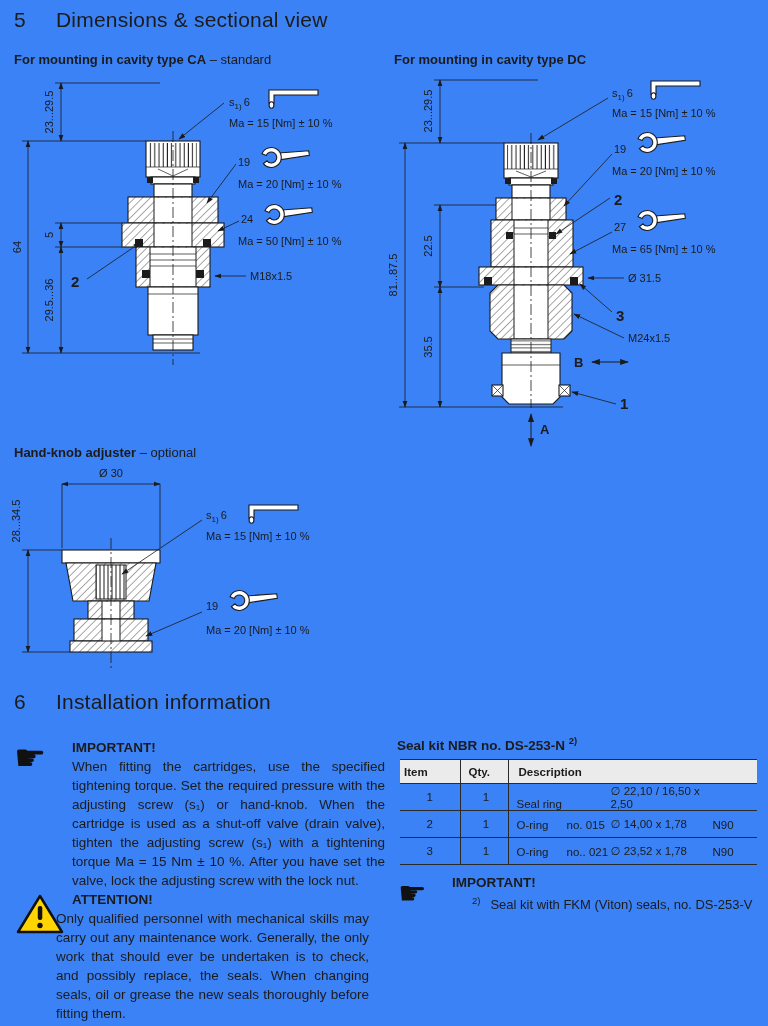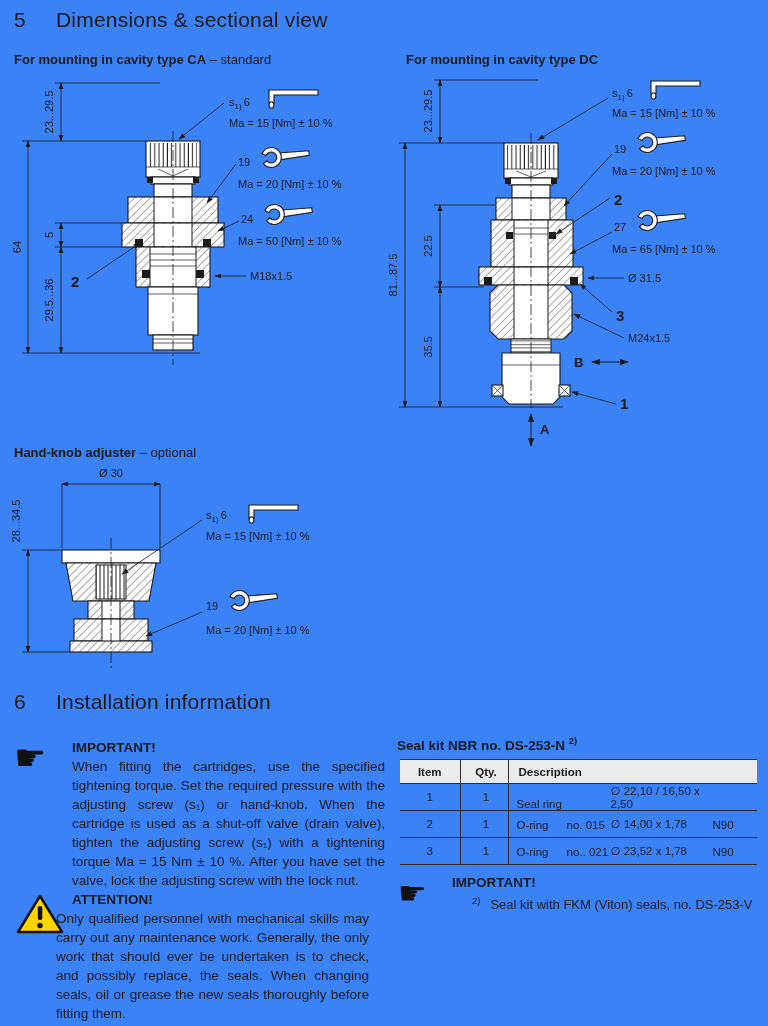--- a/index.html
+++ b/index.html
@@ -13,21 +13,21 @@
   .sub-head .norm{font-weight:400;margin-top:24px;}
   .note-title{font-size:13.5px;font-weight:700;}
   .note-body{font-size:13.5px;line-height:19px;text-align:justify;}
   .hand-icon{font-size:36px;line-height:36px;color:#111;}
   .sk-title{font-size:13.5px;font-weight:700;white-space:nowrap;}
   .sk-title sup{font-size:9.5px;}
   table.sk{border-collapse:collapse;font-size:11.5px;table-layout:fixed;}
   table.sk th,table.sk td{border-bottom:1px solid #2a2a2a;padding:0 4px;height:26px;
       vertical-align:middle;}
   table.sk thead th{background:#ebebeb;border-top:1.5px solid #2a2a2a;height:23px;
-      font-weight:700;text-align:center;}
+      font-weight:700;text-align:left;}
   table.sk td.c{text-align:center;}
   table.sk .v{border-left:1px solid #2a2a2a;padding-left:8px;}
   .desc-cell{display:flex;align-items:flex-end;}
   .d-name{width:50px;flex:none;}
   .d-no{width:44px;flex:none;}
   .d-size{width:102px;flex:none;}
   .fnote{font-size:13px;}
   .fnote sup{font-size:9.5px;margin-right:10px;}
   
   svg.drawing{overflow:visible;}
@@ -46,21 +46,21 @@
 
 <div class="page">
 
   <div class="abs sec-head" style="left:14px;top:8px;">
     <span class="sec-num">5</span><span>Dimensions &amp; sectional view</span>
   </div>
 
   <div class="abs sub-head" style="left:14px;top:52px;">
     <span>For mounting in cavity type CA</span><span class="norm"> – standard</span>
   </div>
-  <div class="abs sub-head" style="left:406px;top:52px;">
+  <div class="abs sub-head" style="left:394px;top:52px;">
     <span>For mounting in cavity type DC</span>
   </div>
 
   <svg class="abs drawing" style="left:10px;top:73px;" width="380" height="318" viewBox="0 0 380 318">
     <defs>
       <pattern id="hCA" width="5.5" height="5.5" patternUnits="userSpaceOnUse" patternTransform="rotate(45)">
         <rect width="5.5" height="5.5" fill="#fff"></rect>
           <line x1="0" y1="0" x2="0" y2="5.5" stroke="#3a3a3a" stroke-width="0.9"></line>
       </pattern>
       <pattern id="kCA" width="4.2" height="8" patternUnits="userSpaceOnUse">

